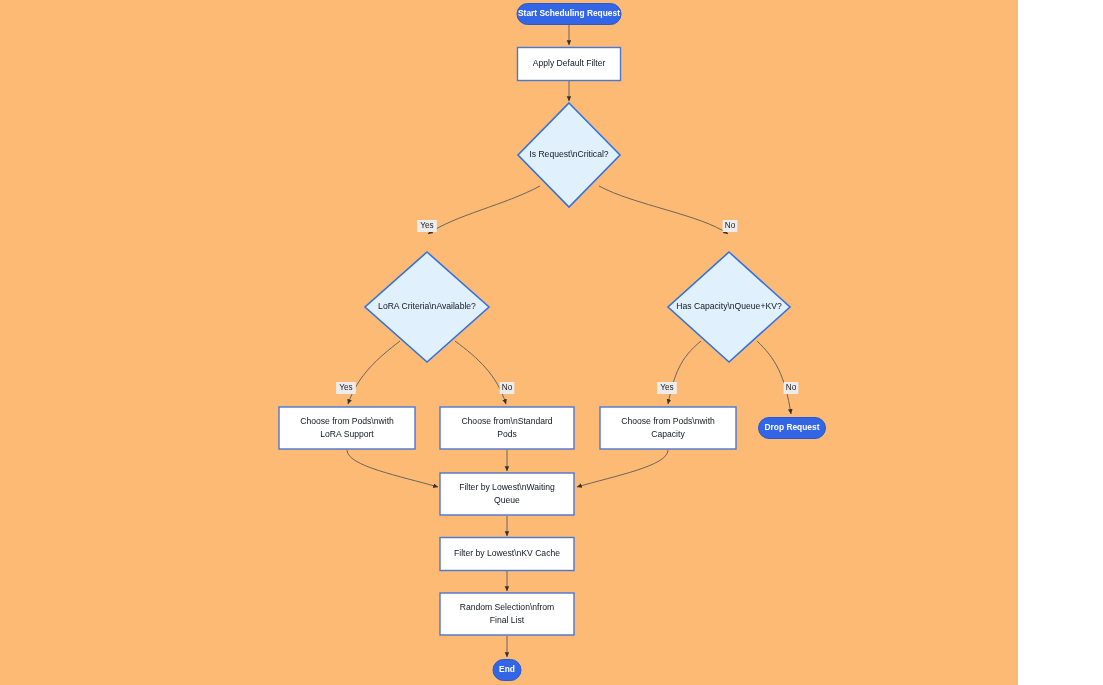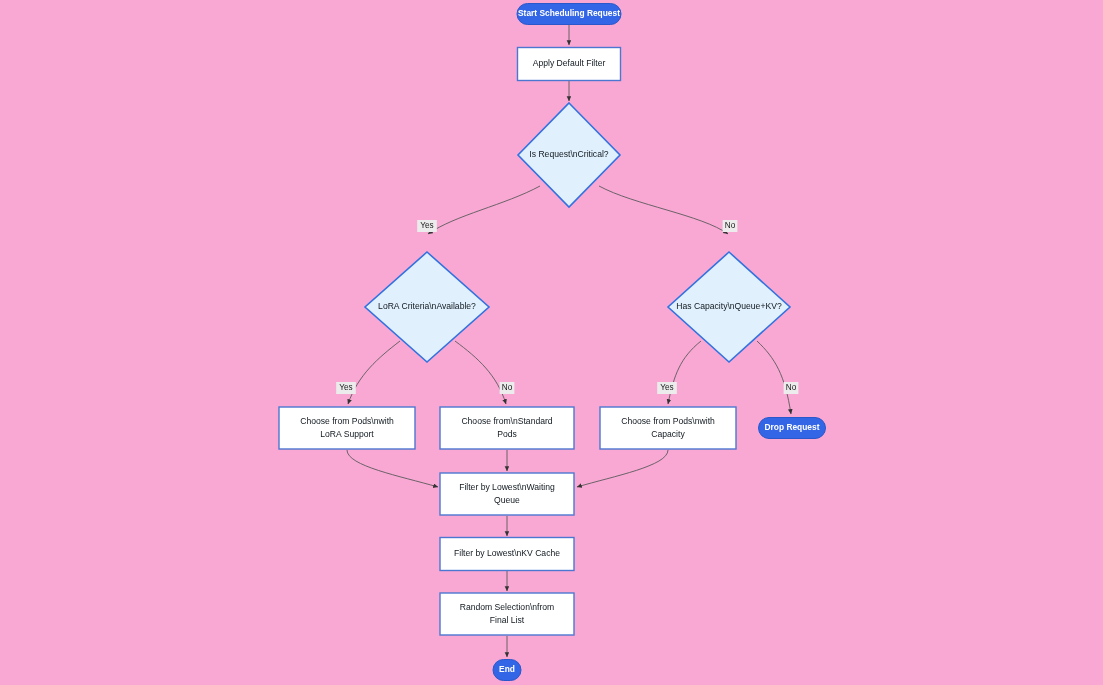--- a/index.html
+++ b/index.html
@@ -9,23 +9,23 @@
     background: #ffffff;
   }
   body {
     width: 1103px;
     height: 685px;
     overflow: hidden;
     font-family: "Liberation Sans", sans-serif;
   }
   #flow-root {
     position: relative;
-    width: 1103px;
+    width: 1018px;
     height: 685px;
-    background: #f9a8d4;
+    background: #fdba74;
   }
   svg#flow-svg {
     display: block;
     width: 1103px;
     height: 685px;
   }
   .node-rect {
     fill: #ffffff;
     stroke: #4c77d0;
     stroke-width: 1.4px;

